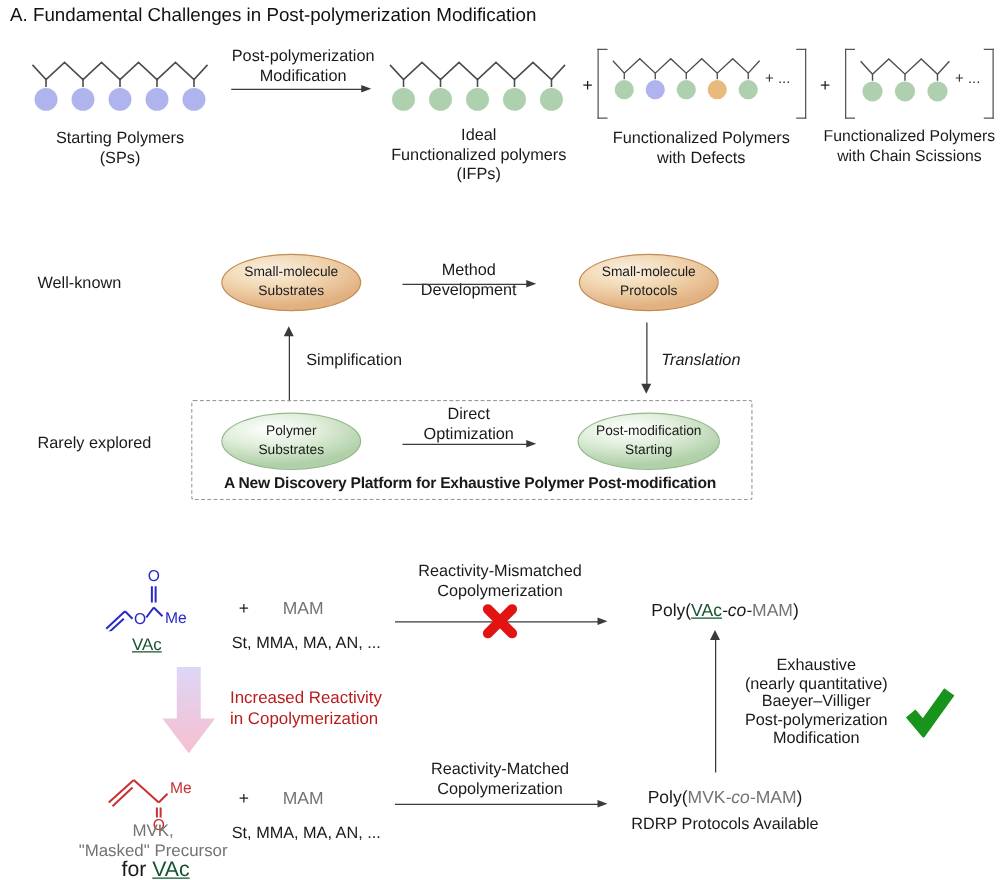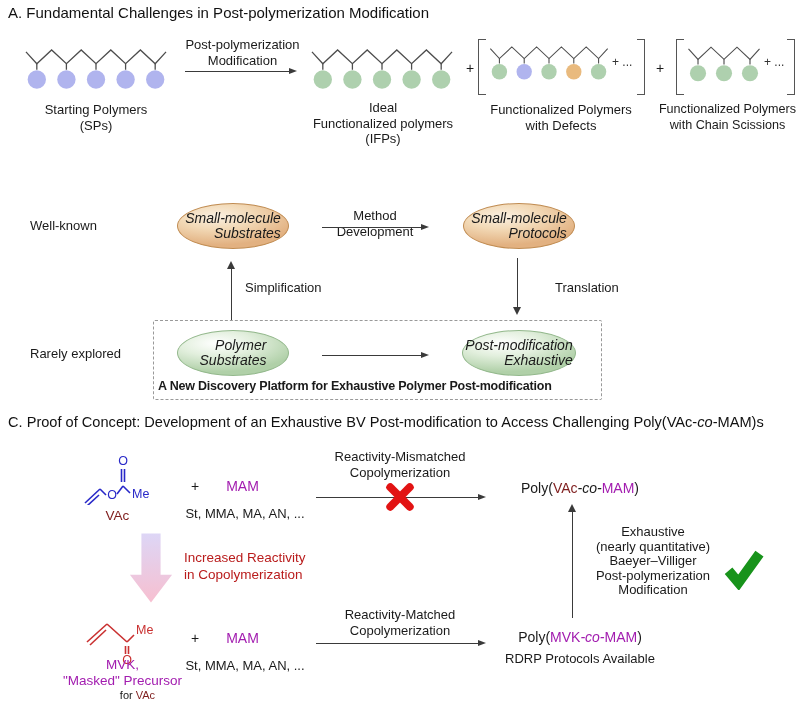--- a/index.html
+++ b/index.html
@@ -4,46 +4,46 @@
 <style>
   html,body{margin:0;padding:0;background:#fff;}
   #fig{position:relative;width:800px;height:704px;background:#fff;
        font-family:"Liberation Sans",sans-serif;color:#1a1a1a;overflow:hidden;}
   .abs{position:absolute;}
   .sec-title{font-size:15px;white-space:nowrap;color:#111;}
   .cap{font-size:13px;line-height:15.5px;text-align:center;white-space:pre;}
   .lbl{font-size:13px;white-space:nowrap;}
   .ml{white-space:pre;}
   .it{font-style:italic;}
-  .blue{color:#7f1d1d;}
-  .red{color:#a21caf;}
+  .blue{color:#14532d;text-decoration:underline;}
+  .red{color:#737373;}
   .grn{color:#b91c1c;}
   
   .harrow{position:absolute;height:0;border-top:1.3px solid #3a3a3a;}
   .harrow::after{content:'';position:absolute;right:-7px;top:-4.4px;width:0;height:0;
     border-left:8px solid #3a3a3a;border-top:3.6px solid transparent;border-bottom:3.6px solid transparent;}
   
   .vup,.vdn{position:absolute;width:0;border-left:1.3px solid #3a3a3a;}
   .vup::after{content:'';position:absolute;top:-7px;left:-4.6px;width:0;height:0;
     border-bottom:8px solid #3a3a3a;border-left:4px solid transparent;border-right:4px solid transparent;}
   .vdn::after{content:'';position:absolute;bottom:-7px;left:-4.6px;width:0;height:0;
     border-top:8px solid #3a3a3a;border-left:4px solid transparent;border-right:4px solid transparent;}
   
   .brk-l{position:absolute;width:7px;border:1.5px solid #555;border-right:none;}
   .brk-r{position:absolute;width:7px;border:1.5px solid #555;border-left:none;}
   .etc{position:absolute;font-size:12px;color:#333;white-space:nowrap;}
   
   .ell{position:absolute;border-radius:50%;display:flex;align-items:center;justify-content:center;
-       font-size:14px;line-height:15px;text-align:right;white-space:pre;font-style:italic;}
+       font-size:11px;line-height:15px;text-align:center;white-space:pre;}
   .ell-tan{background:radial-gradient(ellipse 75% 65% at 35% 28%,#faf0e1 0%,#f2d9b6 45%,#e2b181 100%);
            border:1px solid #c08c52;}
   .ell-grn{background:radial-gradient(ellipse 75% 65% at 35% 28%,#ffffff 0%,#e2efdd 45%,#b0d0a8 100%);
            border:1px solid #93b88c;}
   .dash-box{position:absolute;border:1.5px dashed #999;border-radius:2px;}
-  .platform{font-size:12.5px;font-weight:bold;letter-spacing:-0.2px;white-space:nowrap;}
+  .platform{font-size:12.5px;font-weight:bold;letter-spacing:-0.2px;text-align:center;white-space:nowrap;}
   .poly-name{font-size:14px;text-align:center;white-space:nowrap;}
   svg text{font-family:"Liberation Sans",sans-serif;}
 </style>
 </head>
 <body>
 
 <div id="fig">
 
   <div class="abs sec-title" style="left:8px;top:4px;">A. Fundamental Challenges in Post-polymerization Modification</div>
 
@@ -122,37 +122,38 @@
 Development</div>
   <div class="harrow" style="left:322px;top:227px;width:100px;"></div>
 
   <div class="ell ell-tan" style="left:463px;top:203px;width:110px;height:44px;">Small-molecule
 Protocols</div>
 
   <div class="vup" style="left:231px;top:268px;height:53px;"></div>
   <div class="abs lbl" style="left:245px;top:280px;">Simplification</div>
 
   <div class="vdn" style="left:517px;top:258px;height:50px;"></div>
-  <div class="abs lbl" style="left:555px;top:280px;">Translation</div>
+  <div class="abs lbl" style="left:529px;top:280px;font-style:italic;">Translation</div>
 
   <div class="abs lbl" style="left:30px;top:346px;">Rarely explored</div>
 
   <div class="dash-box" style="left:153px;top:320px;width:447px;height:78px;"></div>
 
   <div class="ell ell-grn" style="left:177px;top:330px;width:110px;height:44px;">Polymer
 Substrates</div>
 
+  <div class="abs cap" style="left:320px;top:323px;width:110px;">Direct
+Optimization</div>
   <div class="harrow" style="left:322px;top:355px;width:100px;"></div>
 
   <div class="ell ell-grn" style="left:462px;top:330px;width:112px;height:44px;">Post-modification
-Exhaustive</div>
+Starting</div>
 
   <div class="abs platform" style="left:158px;top:379px;width:436px;">A New Discovery Platform for Exhaustive Polymer Post-modification</div>
 
-  <div class="abs sec-title" style="left:8px;top:414px;font-size:14.6px;"><span>C. Proof of Concept: Development of an Exhaustive BV Post-modification to Access Challenging Poly(VAc-</span><span class="it">co</span><span>-MAM)s</span></div>
 
   <svg class="abs" style="left:80px;top:453px;" width="75" viewBox="0 0 75 52">
     <g stroke="#2828c8" stroke-width="1.6" fill="none">
       <path d="M5,50 L20,36"></path>
       <path d="M7,53 L19,42"></path>
       <path d="M20,36 L26,42"></path>
       <path d="M37,41 L43,33"></path>
       <path d="M41.5,29 L41.5,16"></path>
       <path d="M44.5,29 L44.5,16"></path>
       <path d="M43,33 L50,40"></path>
@@ -209,21 +210,21 @@
       <path d="M23,8 L43,26"></path>
       <path d="M43,26 L50,19"></path>
       <path d="M41.5,30 L41.5,38"></path>
       <path d="M44.5,30 L44.5,38"></path>
     </g>
     <text x="52" y="18" font-size="12.5" fill="#c93030">Me</text>
     <text x="43" y="48" font-size="12.5" text-anchor="middle" fill="#c93030">O</text>
   </svg>
   <div class="abs cap red" style="left:35px;top:657px;width:175px;font-size:13.5px;">MVK,
 "Masked" Precursor</div>
-  <div class="abs cap" style="left:50px;top:688px;width:175px;font-size:11px;"><span>for </span><span class="blue">VAc</span></div>
+  <div class="abs cap" style="left:37px;top:688px;width:175px;font-size:17px;"><span>for </span><span class="blue">VAc</span></div>
 
   <div class="abs lbl" style="left:185px;top:630px;width:20px;text-align:center;font-size:14px;">+</div>
   <div class="abs lbl red" style="left:215px;top:630px;width:55px;text-align:center;font-size:14px;">MAM</div>
   <div class="abs cap" style="left:180px;top:658px;width:130px;">St, MMA, MA, AN, ...</div>
 
   <div class="abs cap" style="left:325px;top:607px;width:150px;">Reactivity-Matched
 Copolymerization</div>
   <div class="harrow" style="left:316px;top:643px;width:163px;"></div>
 
   <div class="abs poly-name" style="left:500px;top:629px;width:160px;"><span>Poly(</span><span class="red">MVK</span><span class="it red">-co-</span><span class="red">MAM</span><span>)</span></div>

